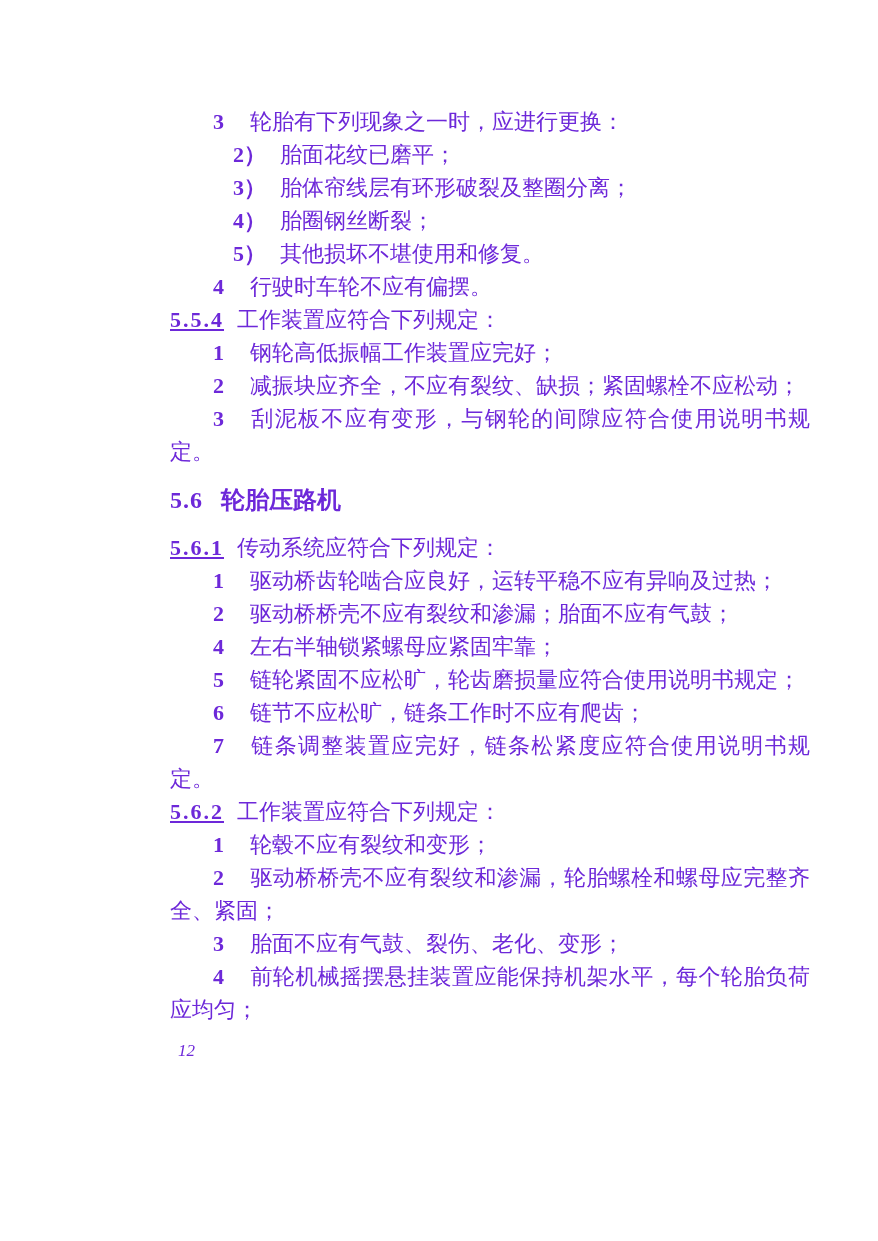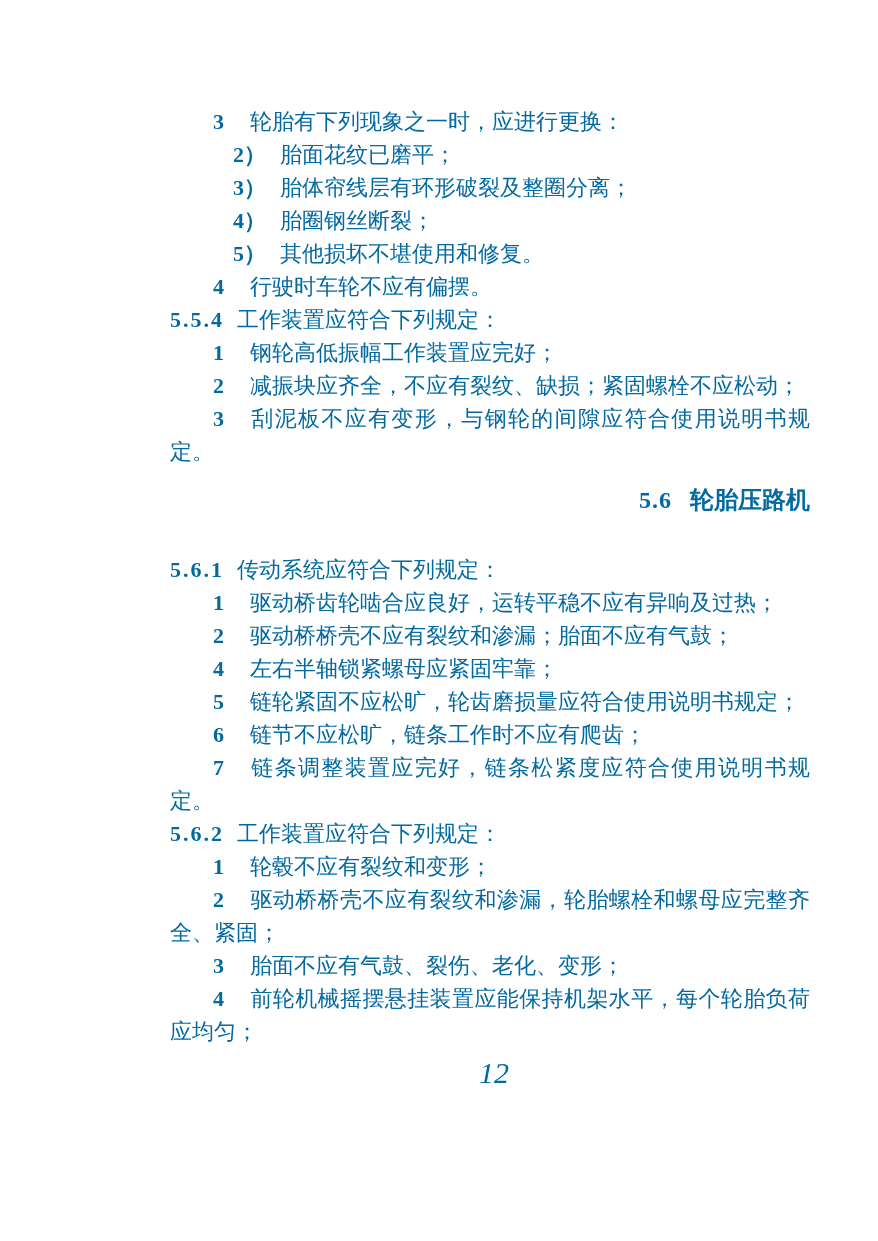--- a/index.html
+++ b/index.html
@@ -1,36 +1,36 @@
 <!DOCTYPE html>
 <html><head>
 <meta charset="utf-8">
 <style>
   html,body { margin:0; padding:0; background:#ffffff; }
   .page {
     width:878px; height:1175px; background:#ffffff; position:relative; overflow:hidden;
-    font-family:"Liberation Serif","DejaVu Serif",serif; color:#0369a1;
+    font-family:"Liberation Serif","DejaVu Serif",serif; color:#6d28d9;
   }
   .content { position:absolute; left:170px; top:105px; width:640px; }
   p.line { margin:0; font-size:22px; line-height:33px; text-align:justify; }
   p.item   { text-indent:43px; }
   p.sub    { text-indent:63px; }
   p.clause { text-indent:0; }
   .num { font-weight:bold; }
   .item .num   { margin-right:26px; }
   .sub .num    { margin-right:14px; }
-  .clause .num { margin-right:13px; letter-spacing:2px; }
+  .clause .num { margin-right:13px; letter-spacing:2px;text-decoration:underline; }
   .heading {
-    font-size:24px; font-weight:bold; text-align:right;
-    line-height:33px; margin:16px 0 36px 0;
+    font-size:24px; font-weight:bold; text-align:left;
+    line-height:33px; margin:16px 0 14px 0;
   }
   .heading .hnum { margin-right:18px; letter-spacing:1px; }
   .pagenum {
-    font-style:italic; font-size:30px; line-height:33px;
-    margin:8px 0 0 8px; text-align:center;
+    font-style:italic; font-size:17px; line-height:33px;
+    margin:8px 0 0 8px; text-align:left;
   }
 </style>
 </head>
 <body>
 
 <div class="page">
   <div class="content">
 
     <p class="line item"><span class="num">3</span><span>轮胎有下列现象之一时，应进行更换：</span></p>
 

